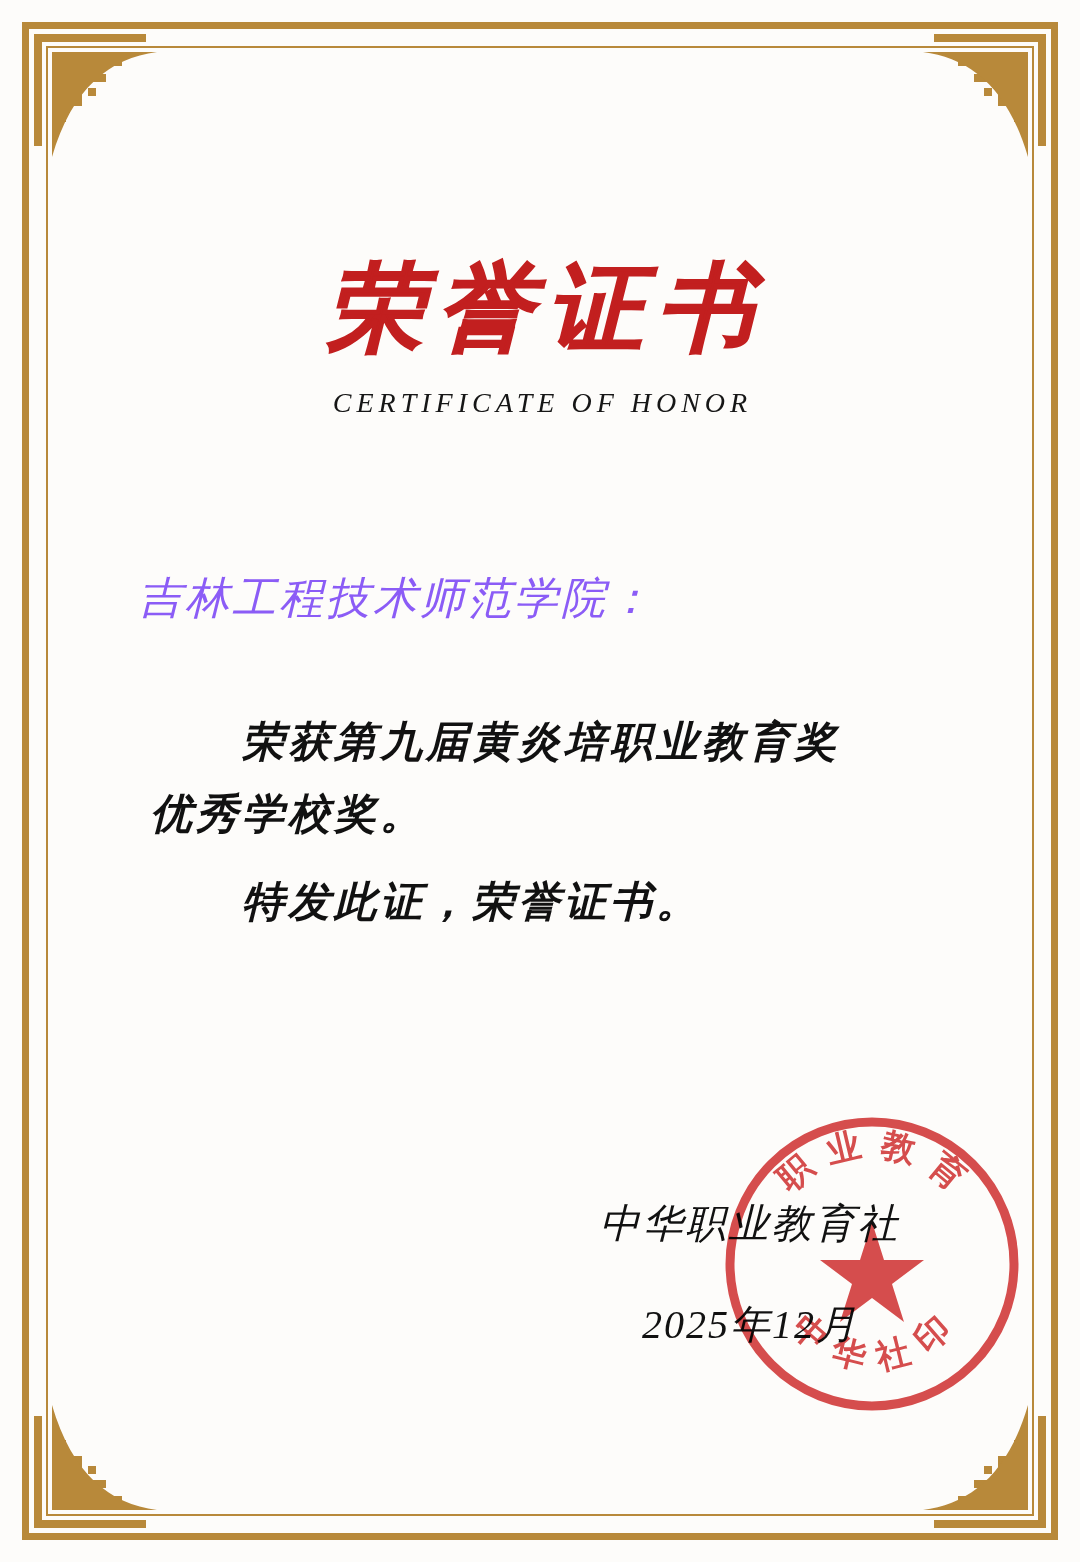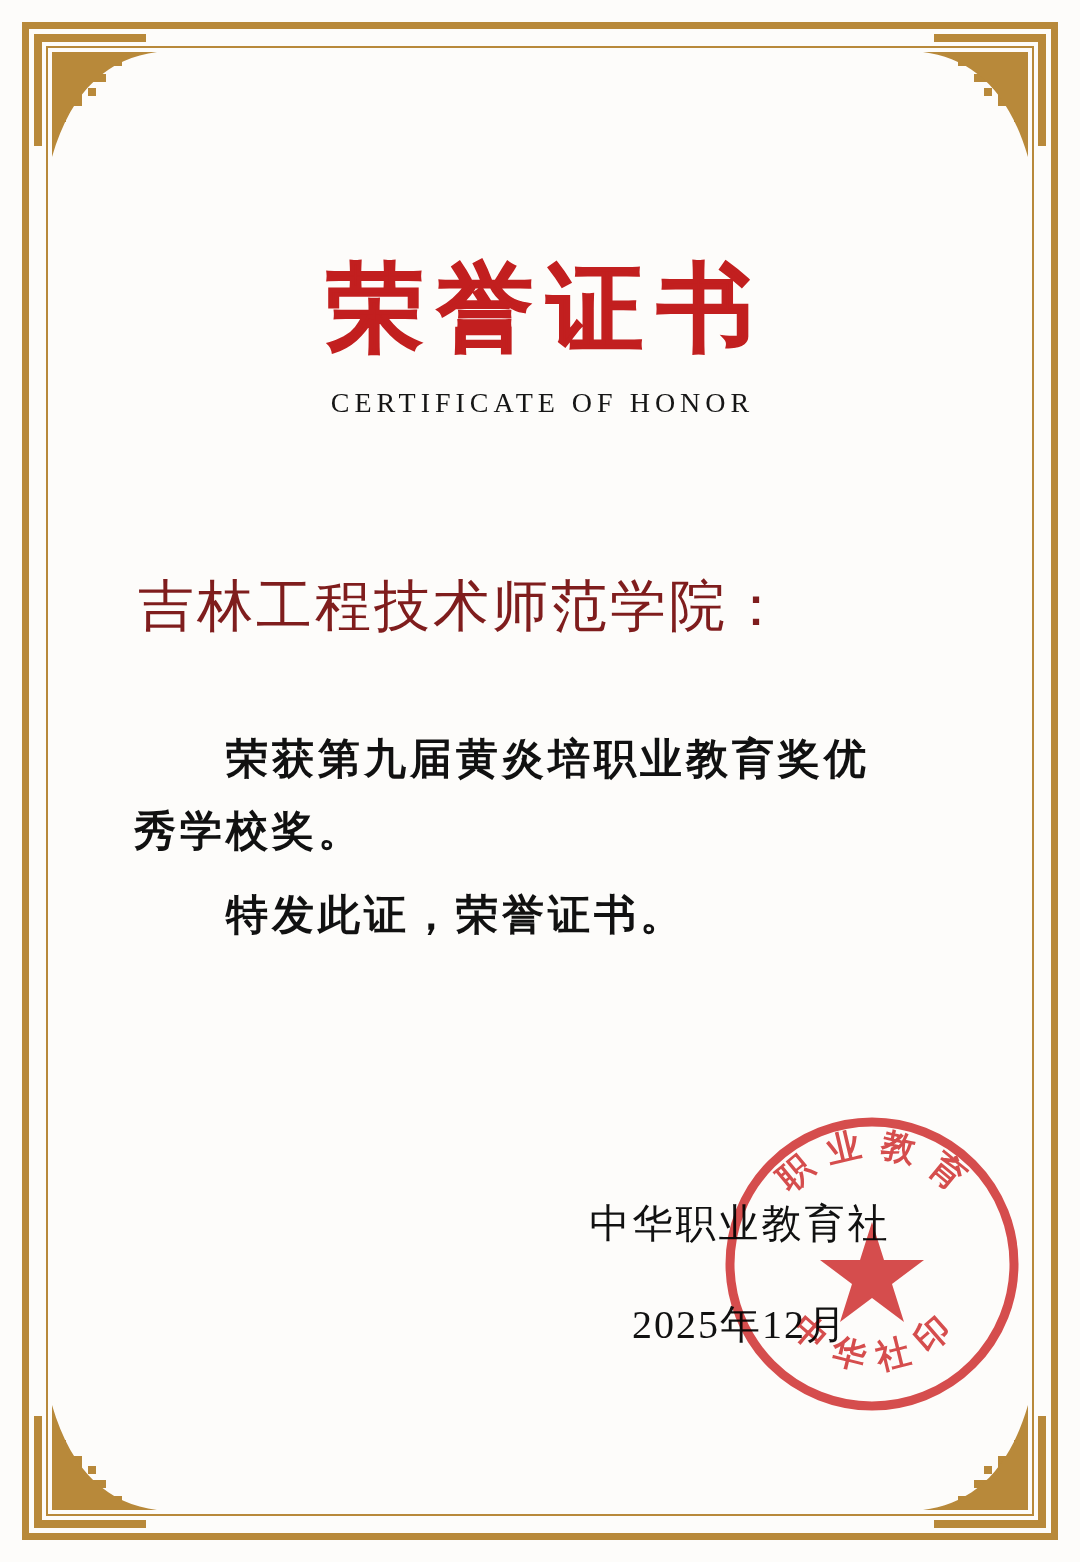--- a/index.html
+++ b/index.html
@@ -57,20 +57,21 @@
   .fan-bl { left: 52px;  bottom: 52px; transform: scaleY(-1); }
   .fan-br { right: 52px; bottom: 52px; transform: scale(-1,-1); }
 
   
   .content {
     position: absolute;
     left: 90px;
     right: 90px;
     top: 60px;
     bottom: 60px;
+    font-style: italic;
   }
 
   .title-cn {
     margin-top: 195px;
     text-align: center;
     color: #c21f1f;
     font-family: "DejaVu Serif", "Liberation Serif", serif;
     font-weight: bold;
     font-size: 96px;
     letter-spacing: 14px;
@@ -85,44 +86,44 @@
     color: #161616;
     font-family: "Liberation Serif", "DejaVu Serif", serif;
     font-size: 28px;
     letter-spacing: 5px;
     text-indent: 5px;
   }
 
   .salutation {
     margin-top: 150px;
     margin-left: 48px;
-    color: #7f1d1d;
-    font-family: "DejaVu Serif", "Liberation Serif", serif;
-    font-size: 56px;
+    color: #8b5cf6;
+    font-family: "DejaVu Serif", "Liberation Serif", serif;
+    font-size: 44px;
     letter-spacing: 3px;
   }
 
   .body-text {
     margin-top: 78px;
     margin-left: 44px;
     margin-right: 120px;
     color: #111;
     font-family: "DejaVu Serif", "Liberation Serif", serif;
     font-weight: bold;
     font-size: 42px;
     line-height: 1.72;
     letter-spacing: 4px;
   }
-  .body-p { text-indent: 92px; margin: 0; }
+  .body-p { text-indent: 92px; margin: 16px; }
   .body-p + .body-p { margin-top: 12px; }
 
   
   .sign-area {
     position: absolute;
-    right: 40px;
+    right: 30px;
     bottom: 150px;
     width: 420px;
     text-align: center;
   }
   .issuer {
     color: #111;
     font-family: "Liberation Serif", "DejaVu Serif", serif;
     font-size: 40px;
     letter-spacing: 3px;
     position: relative;

